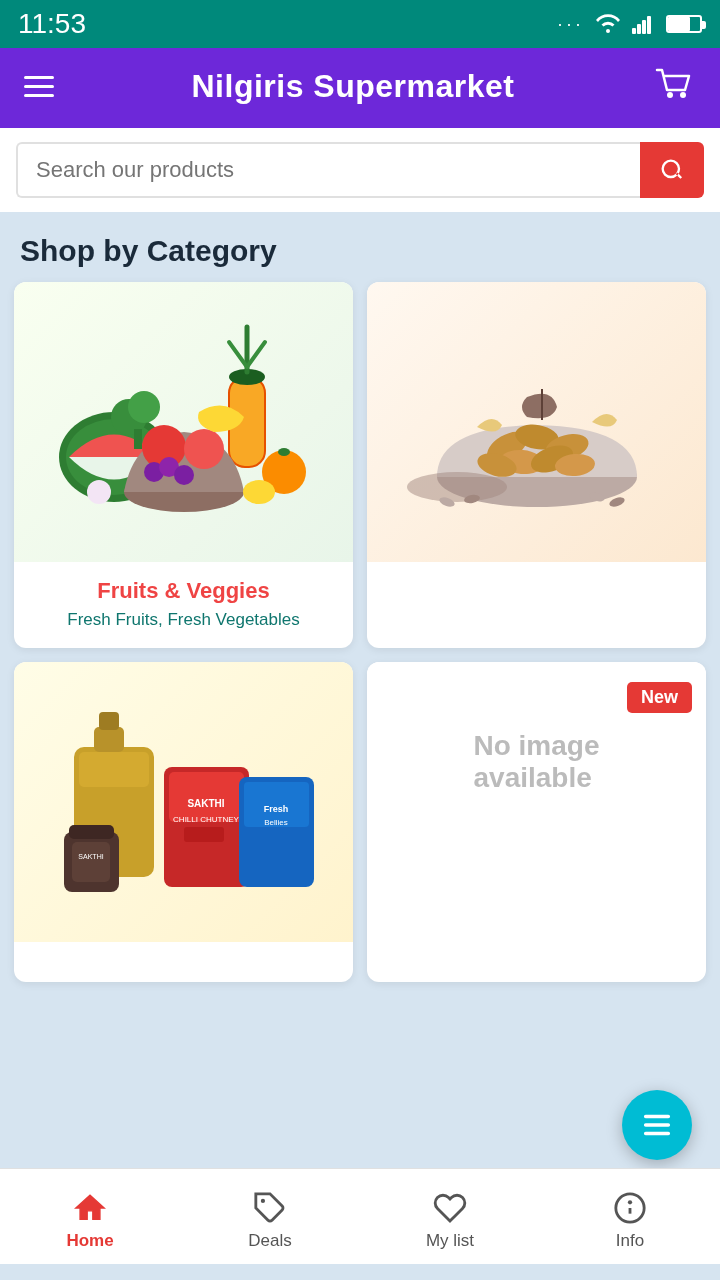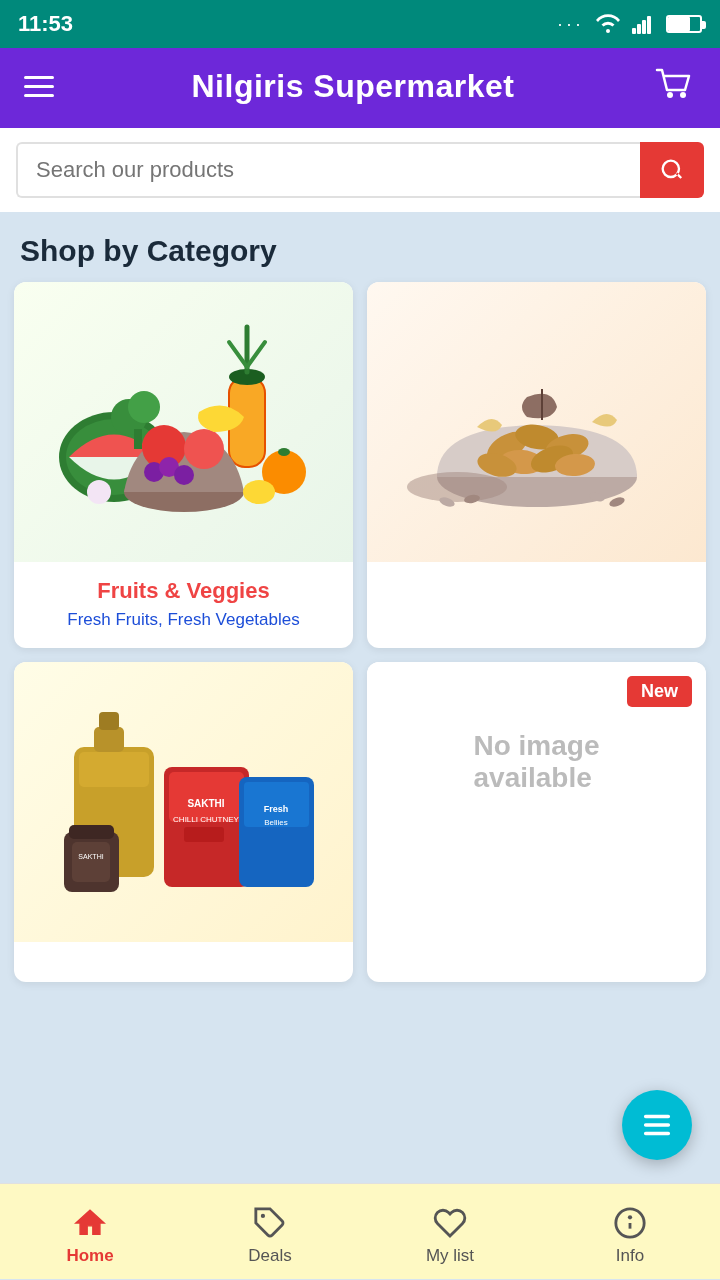--- a/index.html
+++ b/index.html
@@ -17,22 +17,22 @@
     .status-bar {
       background: #00897b;
       color: white;
       padding: 8px 18px;
       display: flex;
       justify-content: space-between;
       align-items: center;
       height: 48px;
     }
     .status-time {
-      font-size: 22px;
-      font-weight: 700;
+      font-size: 28px;
+      font-weight: 400;
     }
     .status-icons {
       display: flex;
       align-items: center;
       gap: 10px;
     }
 
     
     .header {
       background: #6d28d9;
@@ -143,21 +143,21 @@
       text-align: center;
     }
     .category-name {
       font-size: 22px;
       font-weight: 800;
       color: #ef4444;
       margin-bottom: 6px;
     }
     .category-sub {
       font-size: 17px;
-      color: #1d4ed8;
+      color: #0f766e;
     }
 
     
     .fruits-img {
       background: linear-gradient(135deg, #f9fff0 0%, #e8f5e9 100%);
     }
     .dry-fruit-img {
       background: linear-gradient(135deg, #fff8f0 0%, #fce8d0 100%);
     }
     .oils-img {
@@ -172,21 +172,21 @@
       font-size: 28px;
       color: #bbb;
       font-weight: 600;
       text-align: left;
       padding: 20px;
     }
 
     
     .new-badge {
       position: absolute;
-      top: 14px;
+      top: 20px;
       right: 14px;
       background: #e53935;
       color: white;
       font-size: 18px;
       font-weight: 700;
       padding: 5px 14px;
       border-radius: 5px;
       z-index: 2;
     }
 
@@ -208,24 +208,24 @@
     }
     .fab-btn svg {
       width: 34px;
       height: 34px;
       fill: white;
     }
 
     
     .bottom-nav {
       position: fixed;
-      bottom: 1px;
+      bottom: 16px;
       left: 0;
       width: 720px;
-      background: #fef9c3;
+      background: #ffffff;
       border-top: 1.5px solid #e0e0e0;
       display: flex;
       height: 96px;
       z-index: 200;
     }
     .nav-item {
       flex: 1;
       display: flex;
       flex-direction: column;
       align-items: center;

